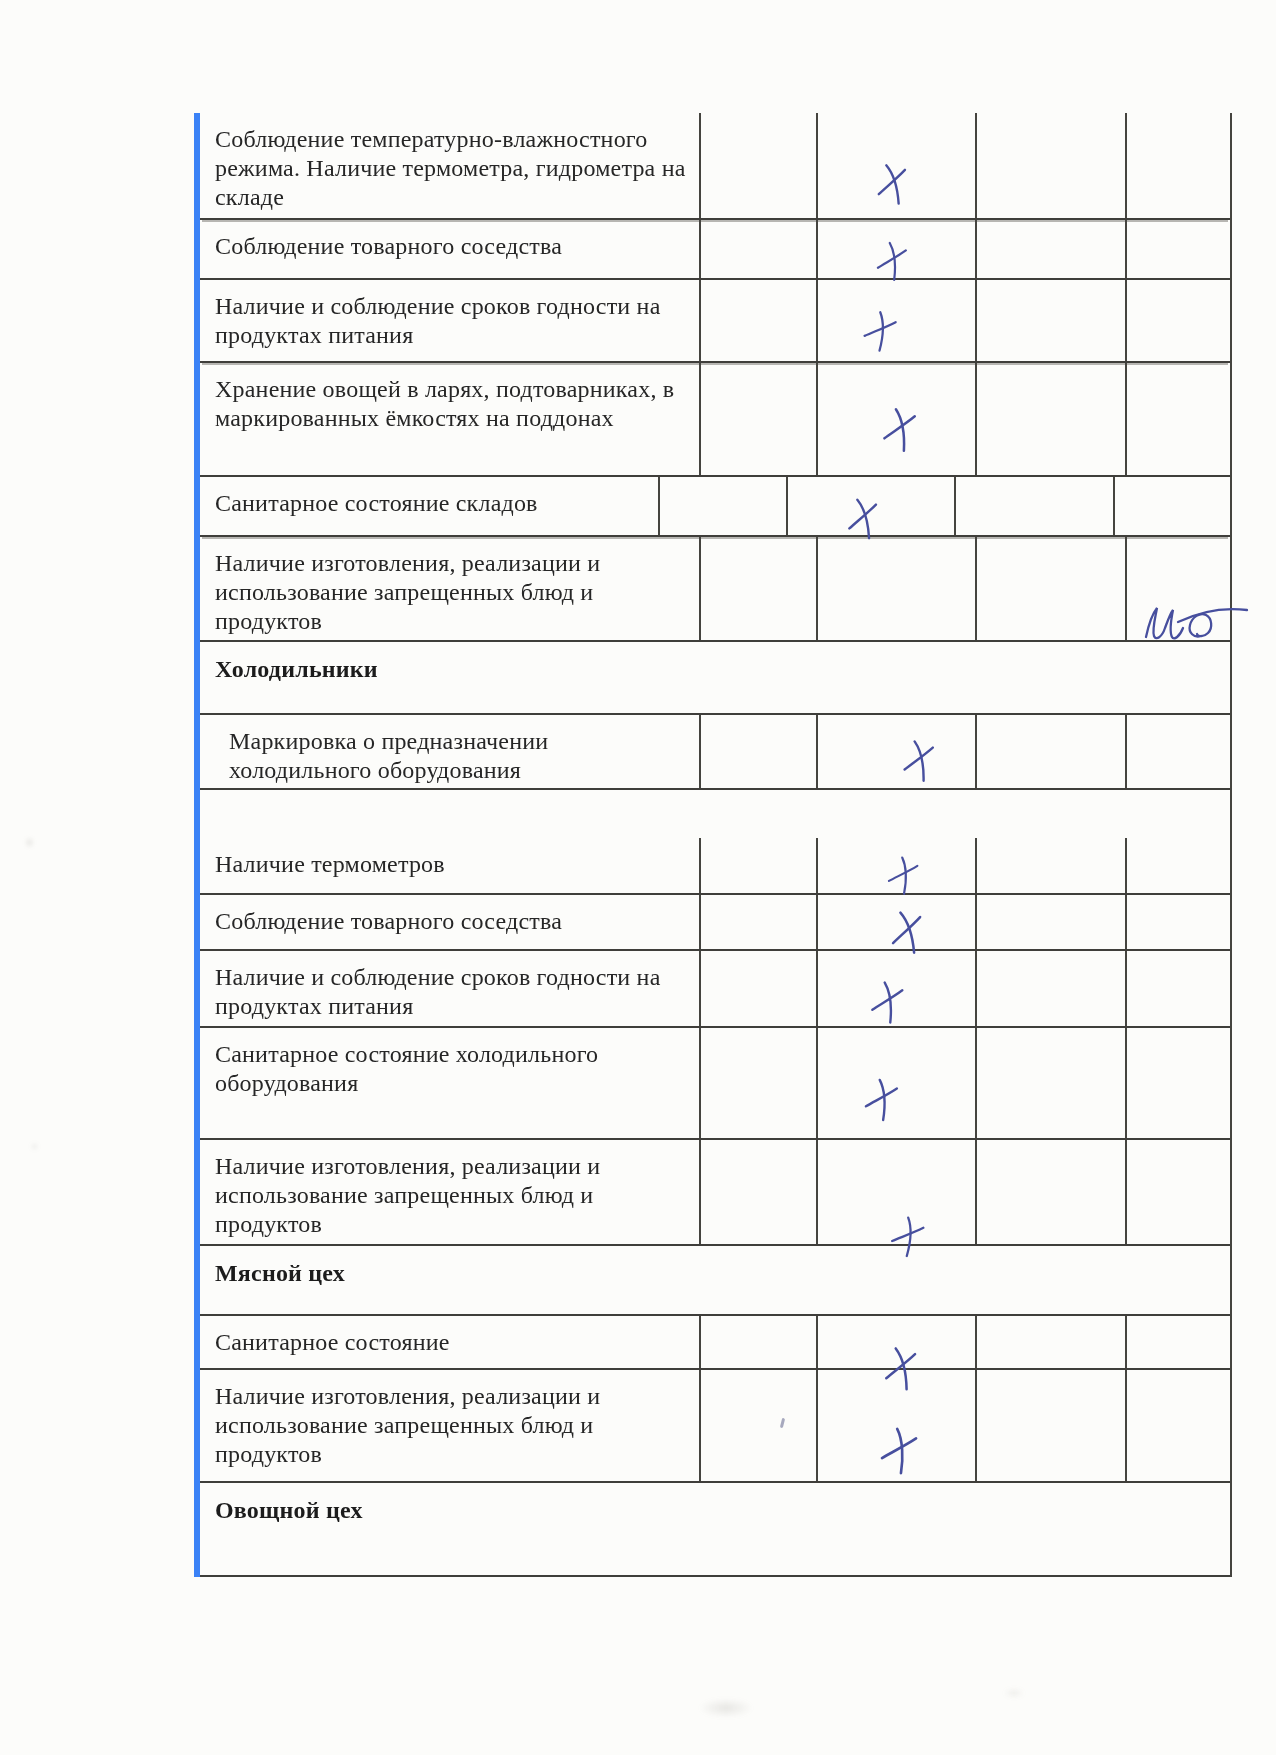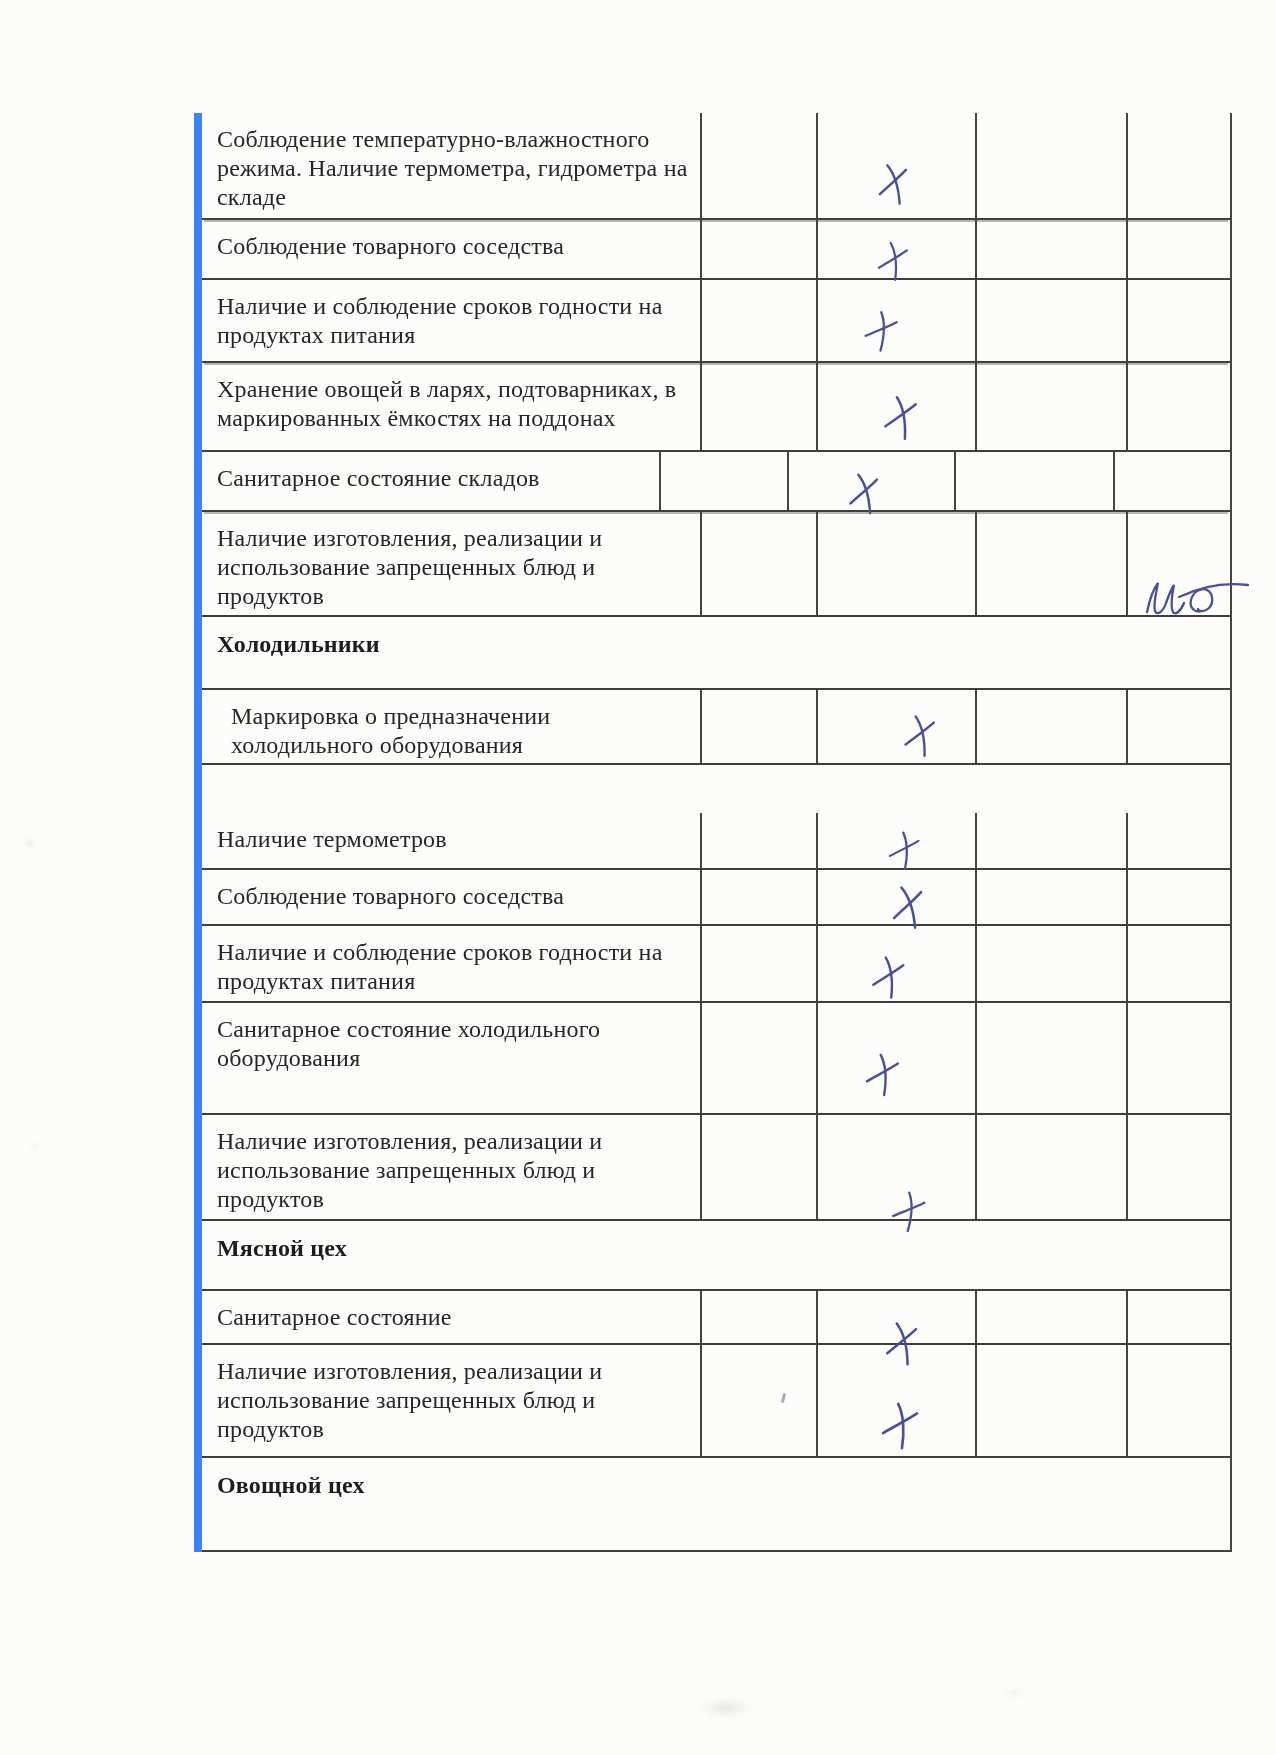--- a/index.html
+++ b/index.html
@@ -3,21 +3,21 @@
 <meta charset="utf-8">
 <style>
   html,body{margin:0;padding:0;background:#ffffff;}
   .page{
     position:relative;width:1276px;height:1755px;background:#fcfcfa;
     overflow:hidden;font-family:"Liberation Serif","DejaVu Serif",serif;
     color:#262626;
   }
   .inspection-table{
     position:absolute;left:194px;top:113px;width:1038px;
-    border-left:8px solid #3b82f6;border-right:2px solid #45443f;
+    border-left:6px solid #3b82f6;border-right:2px solid #45443f;
     box-sizing:border-box;
   }
   .row{
     position:relative;display:flex;align-items:stretch;
     border-bottom:2px solid #3f3e3a;box-sizing:border-box;
   }
   .row.dbl{box-shadow:0 4px 0 -2px rgba(100,97,90,.45);}
   .cell{position:relative;box-sizing:border-box;}
   .c0{width:503px;border-right:2px solid #45443f;}
   .c1{width:117px;border-right:2px solid #45443f;}
@@ -100,21 +100,21 @@
             <svg width="44" height="52" viewBox="-22 -26 44 52" fill="none" stroke="#474f9e" stroke-width="2.4" stroke-linecap="round">
               <path d="M2,-20 C5,-9 2,7 -3,20"></path>
               <path d="M-17,3 C-8,0 7,-4 17,-8"></path>
             </svg>
           </span>
         </div>
       <div class="cell c3"></div>
       <div class="cell c4"></div>
     </div>
 
-    <div class="row item" style="height: 89px;">
+    <div class="row item" style="height: 114px;">
       <div class="cell c0">
         <span class="cell-text tight-right">Хранение овощей в ларях, подтоварниках,  в маркированных ёмкостях на поддонах</span>
       </div>
       <div class="cell c1"></div>
       <div class="cell c2">
           <span class="mark-wrap" style="transform: translate(calc(-50% - 26px), calc(-50% - 8px)) rotate(-18deg) scale(1.05);">
             <svg width="44" height="52" viewBox="-22 -26 44 52" fill="none" stroke="#474f9e" stroke-width="2.4" stroke-linecap="round">
               <path d="M2,-20 C5,-9 2,7 -3,20"></path>
               <path d="M-17,3 C-8,0 7,-4 17,-8"></path>
             </svg>

